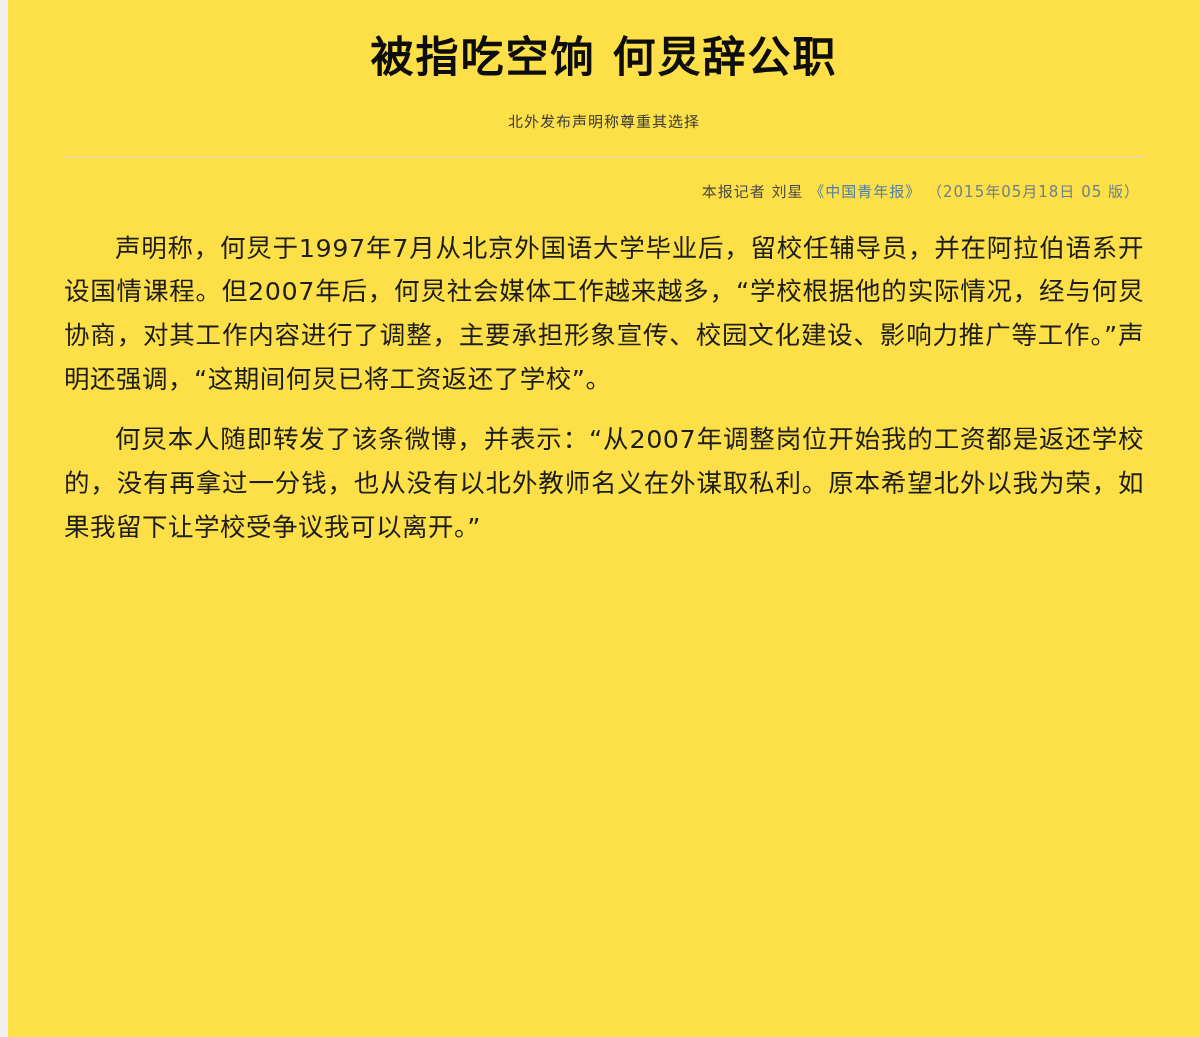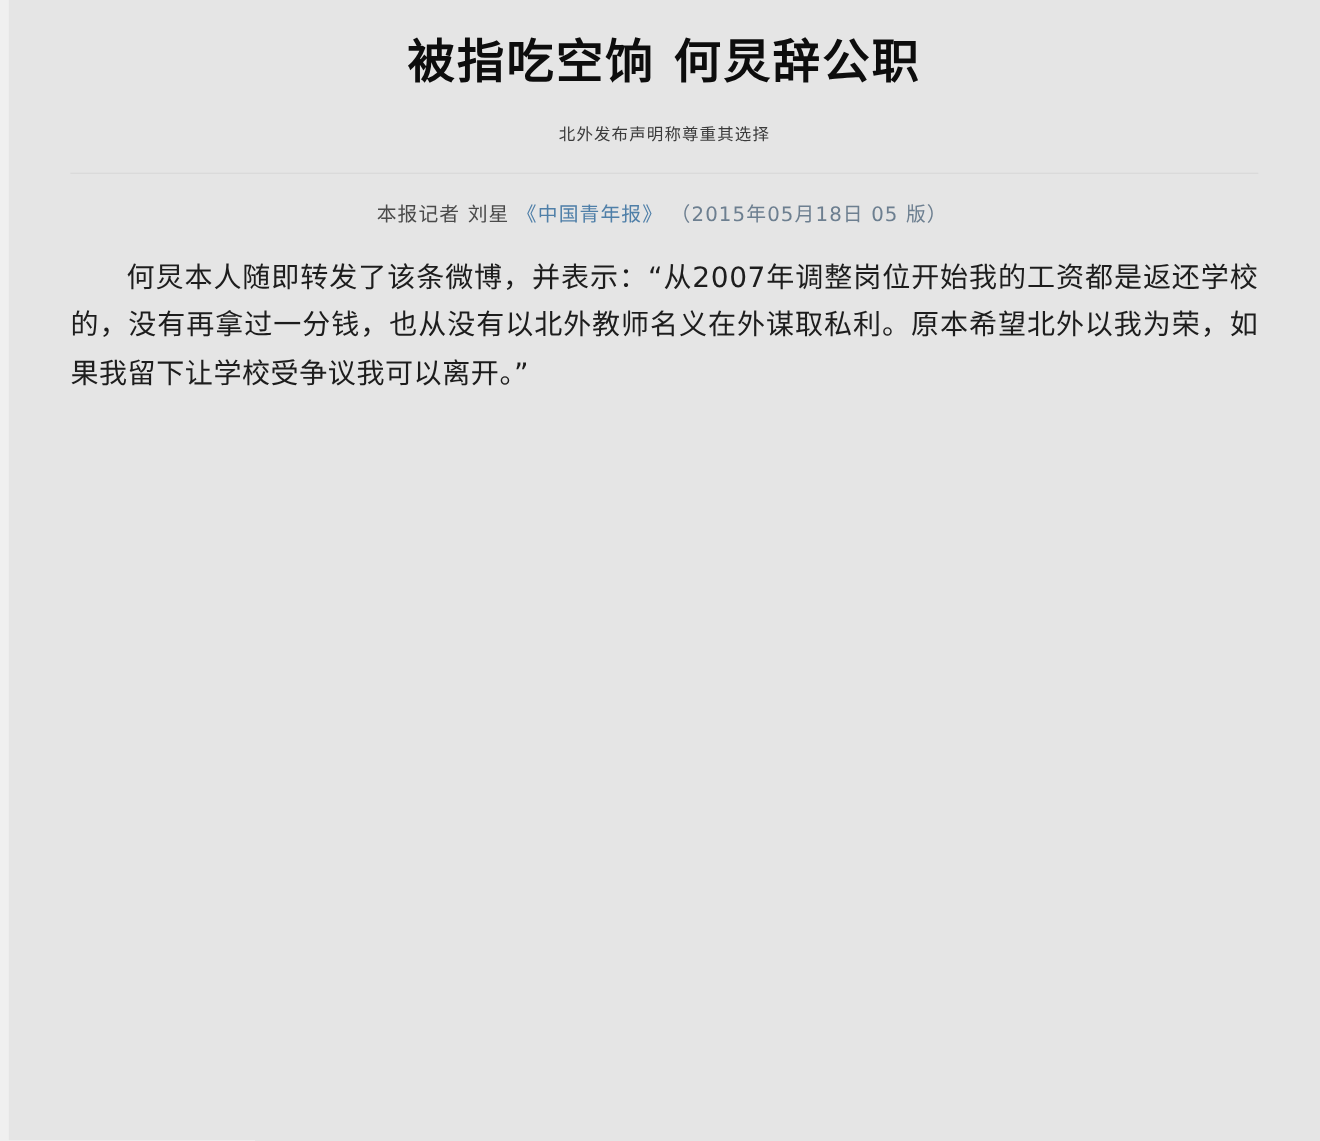--- a/index.html
+++ b/index.html
@@ -11,21 +11,21 @@
     width: 1200px;
     height: 1037px;
     font-family: "DejaVu Sans", "Liberation Sans", sans-serif;
     color: #1a1a1a;
     overflow: hidden;
   }
   .page {
     position: relative;
     width: 1200px;
     height: 1037px;
-    background: #e5e5e5;
+    background: #fde047;
     box-sizing: border-box;
   }
   
   .left-strip {
     position: absolute;
     left: 0; top: 0;
     width: 8px; height: 1037px;
     background: #f0f0f0;
   }
   .article {
@@ -54,22 +54,22 @@
     margin: 26px 0 0 0;
     font-weight: 400;
   }
   .rule {
     margin: 26px 0 0 0;
     height: 1px;
     background: #d8d8d8;
     width: 100%;
   }
   .byline {
-    text-align: center;
-    font-size: 18px;
+    text-align: right;
+    font-size: 15px;
     color: #4f7fa8;
     margin: 22px 4px 0 0;
     letter-spacing: 1px;
   }
   .byline .reporter { color: #4a4a4a; }
   .byline .paper { color: #4f7fa8; }
   .byline .date { color: #6d7f90; }
   .body {
     margin-top: 26px;
   }
@@ -100,17 +100,18 @@
 
     <div class="rule"></div>
 
     <div class="byline">
       <span class="reporter">本报记者 刘星</span>
       <span class="paper">《中国青年报》</span>
       <span class="date">（2015年05月18日  05 版）</span>
     </div>
 
     <div class="body">
+      <p class="para">声明称，何炅于1997年7月从北京外国语大学毕业后，留校任辅导员，并在阿拉伯语系开设国情课程。但2007年后，何炅社会媒体工作越来越多，“学校根据他的实际情况，经与何炅协商，对其工作内容进行了调整，主要承担形象宣传、校园文化建设、影响力推广等工作。”声明还强调，“这期间何炅已将工资返还了学校”。</p>
       <p class="para">何炅本人随即转发了该条微博，并表示：“从2007年调整岗位开始我的工资都是返还学校的，没有再拿过一分钱，也从没有以北外教师名义在外谋取私利。原本希望北外以我为荣，如果我留下让学校受争议我可以离开。”</p>
     </div>
 
   </div>
 </div>
 
 </body></html>

